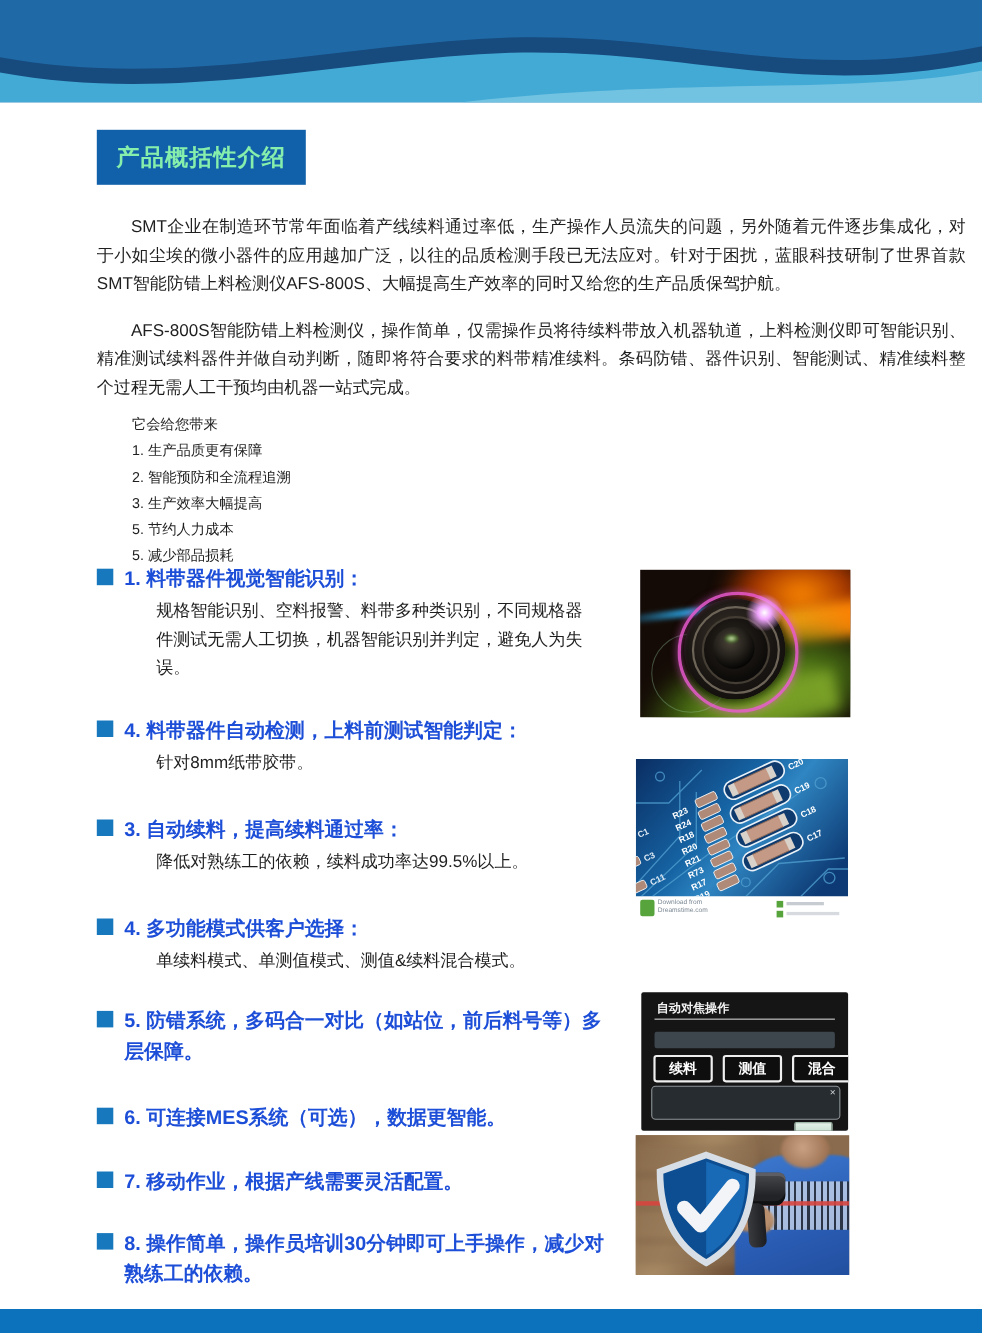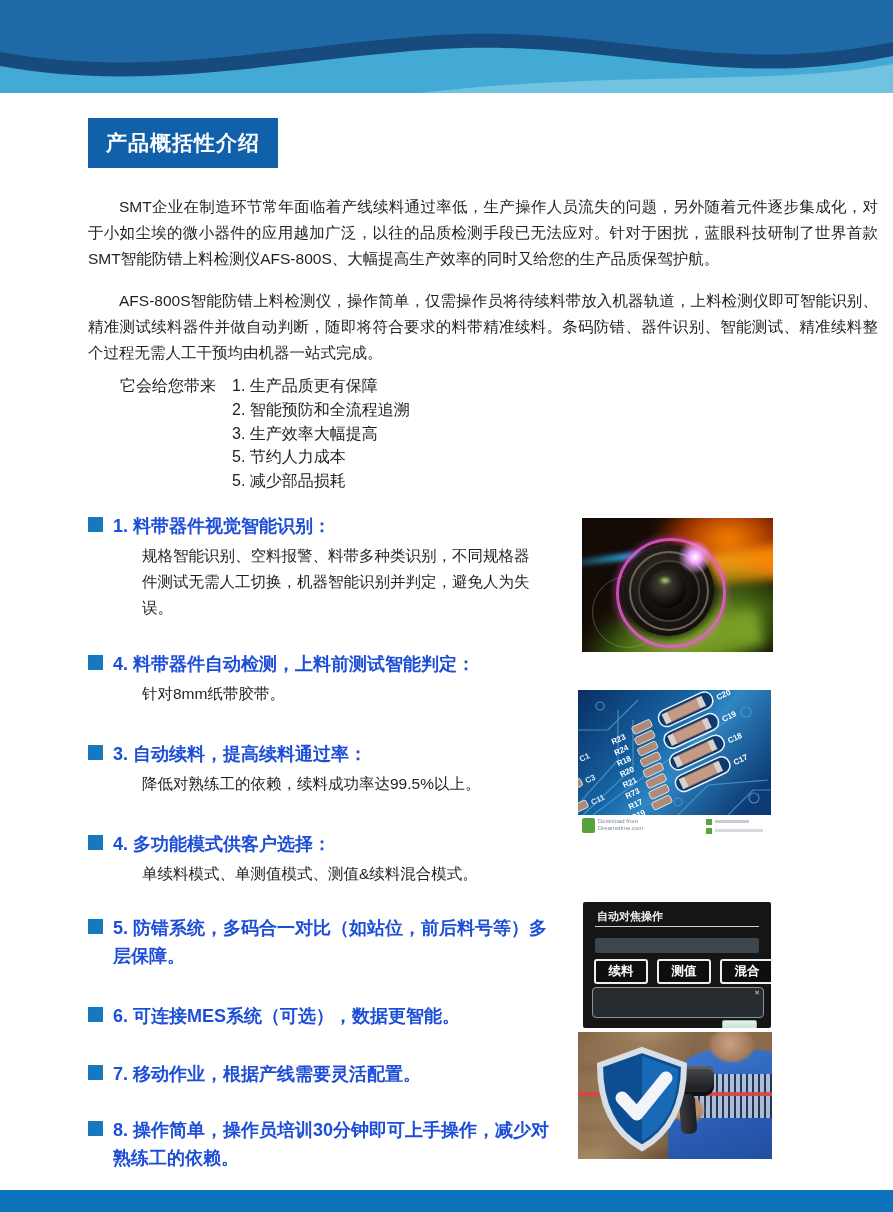--- a/index.html
+++ b/index.html
@@ -4,30 +4,30 @@
 <style>
   html,body{margin:0;padding:0;background:#e8e8e8;}
   .page{position:relative;width:893px;height:1212px;background:#ffffff;margin:0 auto;
         font-family:"Liberation Sans",sans-serif;overflow:hidden;}
 
   
   .header-wave{position:absolute;left:0;top:0;width:893px;height:100px;display:block;}
 
   
   .badge{position:absolute;left:88px;top:118px;width:190px;height:50px;background:#1160aa;
-         color:#ffffff;font-weight:bold;font-size:21px;display:flex;align-items:center;
+         color:#86efac;font-weight:bold;font-size:21px;display:flex;align-items:center;
          justify-content:center;letter-spacing:1px;}
 
   
   .intro{position:absolute;left:88px;top:194px;width:790px;font-size:15.5px;line-height:26px;
          color:#1f1f1f;text-align:justify;}
   .intro p{margin:0 0 16px;text-indent:2em;}
 
   
-  .benefits{position:absolute;left:120px;top:374px;display:flex;font-size:16px;color:#1f1f1f;}
+  .benefits{position:absolute;left:120px;top:374px;display:flex;font-size:13px;color:#1f1f1f;flex-direction:column;}
   .benefits-label{width:112px;line-height:24px;}
   .benefits-items .b-item{line-height:23.8px;}
 
   
   .feature{position:absolute;left:88px;width:472px;display:flex;}
   .bullet{width:15px;height:15px;background:#1878be;margin-top:5px;flex:none;}
   .feature-content{margin-left:10px;}
   .feature-title{font-weight:bold;font-size:18px;line-height:28px;color:#1d4ed8;}
   .feature-body{font-size:15.5px;line-height:26px;margin-left:29px;margin-top:3px;
                 color:#1f1f1f;width:402px;}

